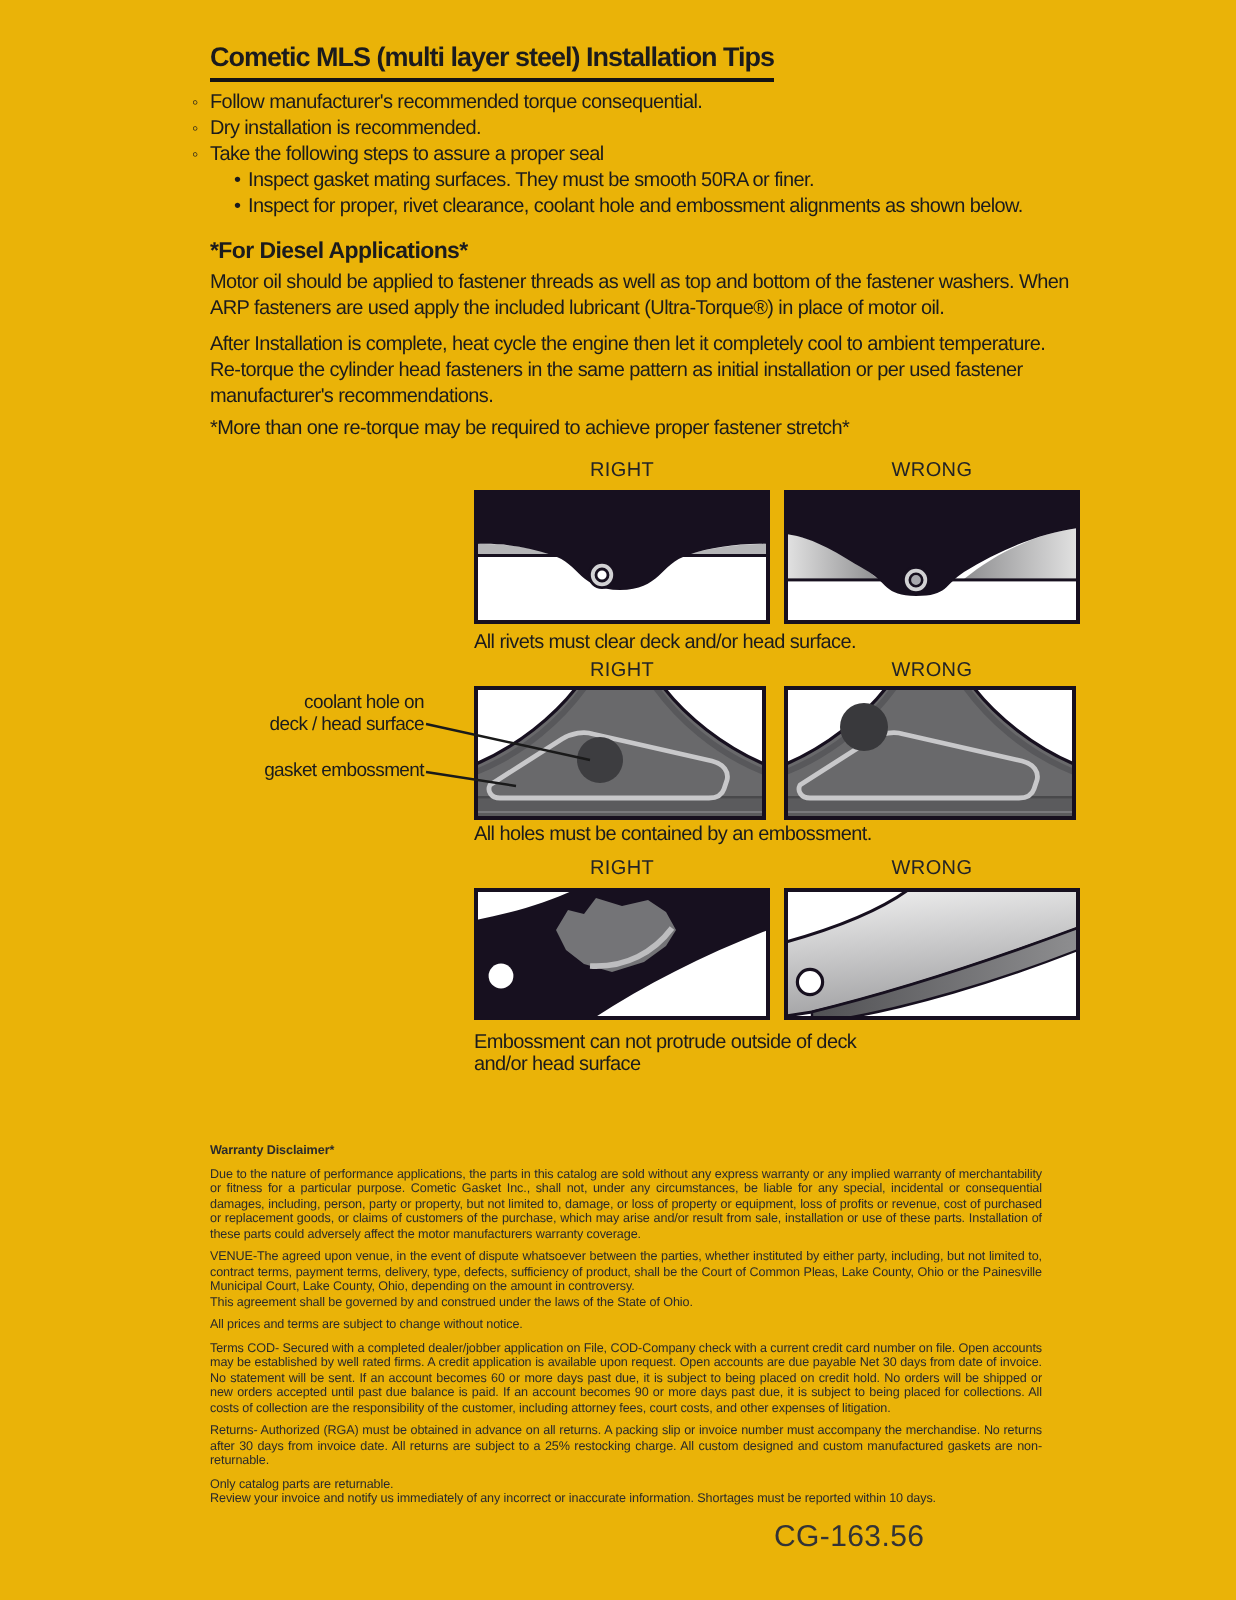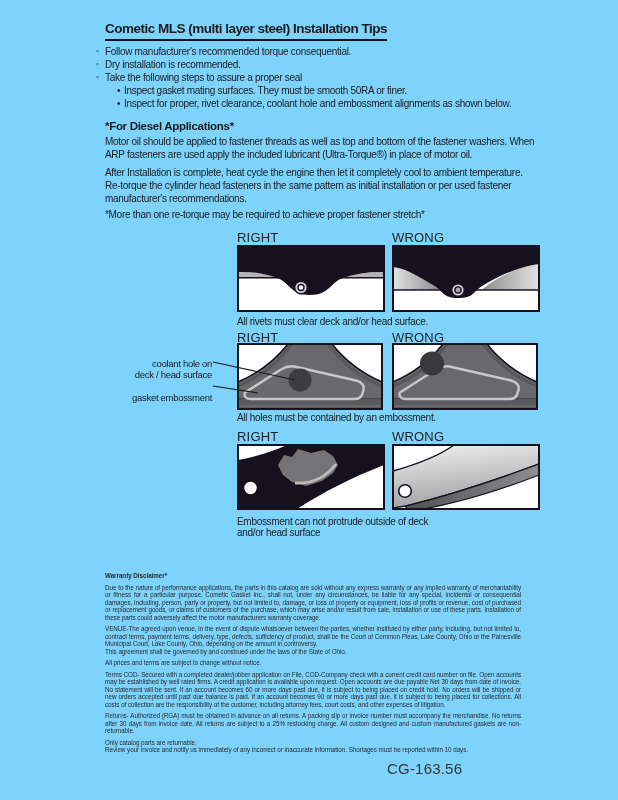--- a/index.html
+++ b/index.html
@@ -1,36 +1,36 @@
 <!DOCTYPE html>
 <html><head>
 <meta charset="utf-8">
 <style>
   * { margin:0; padding:0; box-sizing:border-box; }
   html,body { background:#ffffff; }
   .page {
-    position:relative; width:618px; height:800px; background:#7dd3fc;
+    position:relative; width:618px; height:800px; background:#eab308;
     font-family:"Liberation Sans", sans-serif; color:#1b1b1d; overflow:hidden;
   }
   .abs { position:absolute; }
   .title {
     left:105px; top:21px; font-size:13.5px; font-weight:bold;
     letter-spacing:-0.5px; border-bottom:2px solid #141414; padding-bottom:3px;
     white-space:nowrap;
   }
   .tips { left:96px; top:45px; font-size:10px; line-height:13px; letter-spacing:-0.3px; width:480px; }
   .tipline { display:flex; white-space:nowrap; }
   .tipline .mark { flex:0 0 9px; font-size:9px; line-height:13px; }
   .tipline.sub { margin-left:21px; }
   .tipline.sub .mark { flex:0 0 7px; font-size:10px; }
   .h2 { left:105px; top:120px; font-size:11.5px; font-weight:bold; letter-spacing:-0.3px; }
   .body-p { left:105px; width:432px; font-size:10px; line-height:13px; letter-spacing:-0.3px; }
-  .dg-label { width:148px; text-align:left; font-size:13px; letter-spacing:0.2px; color:#232326; }
+  .dg-label { width:148px; text-align:center; font-size:10px; letter-spacing:0.2px; color:#232326; }
   .caption { font-size:10px; letter-spacing:-0.3px; white-space:nowrap; }
-  .callout { left:60px; width:152px; text-align:right; font-size:9.5px; line-height:11px; letter-spacing:-0.3px;margin-top:12px; }
+  .callout { left:60px; width:152px; text-align:right; font-size:9.5px; line-height:11px; letter-spacing:-0.3px; }
   .legal { left:105px; top:572px; width:416px; font-size:6.3px; line-height:7.5px; letter-spacing:-0.05px; color:#2a2a2c; }
   .legal p { text-align:justify; }
   .legal p.nojust { text-align:left; }
   .legal p.gap { margin-top:4px; }
   .legal .lh { font-weight:bold; margin-bottom:4px; }
   .pagenum { left:387px; top:760px; font-size:15px; letter-spacing:0.2px; color:#333336; }
   svg { display:block; }
 </style>
 </head>
 <body>

